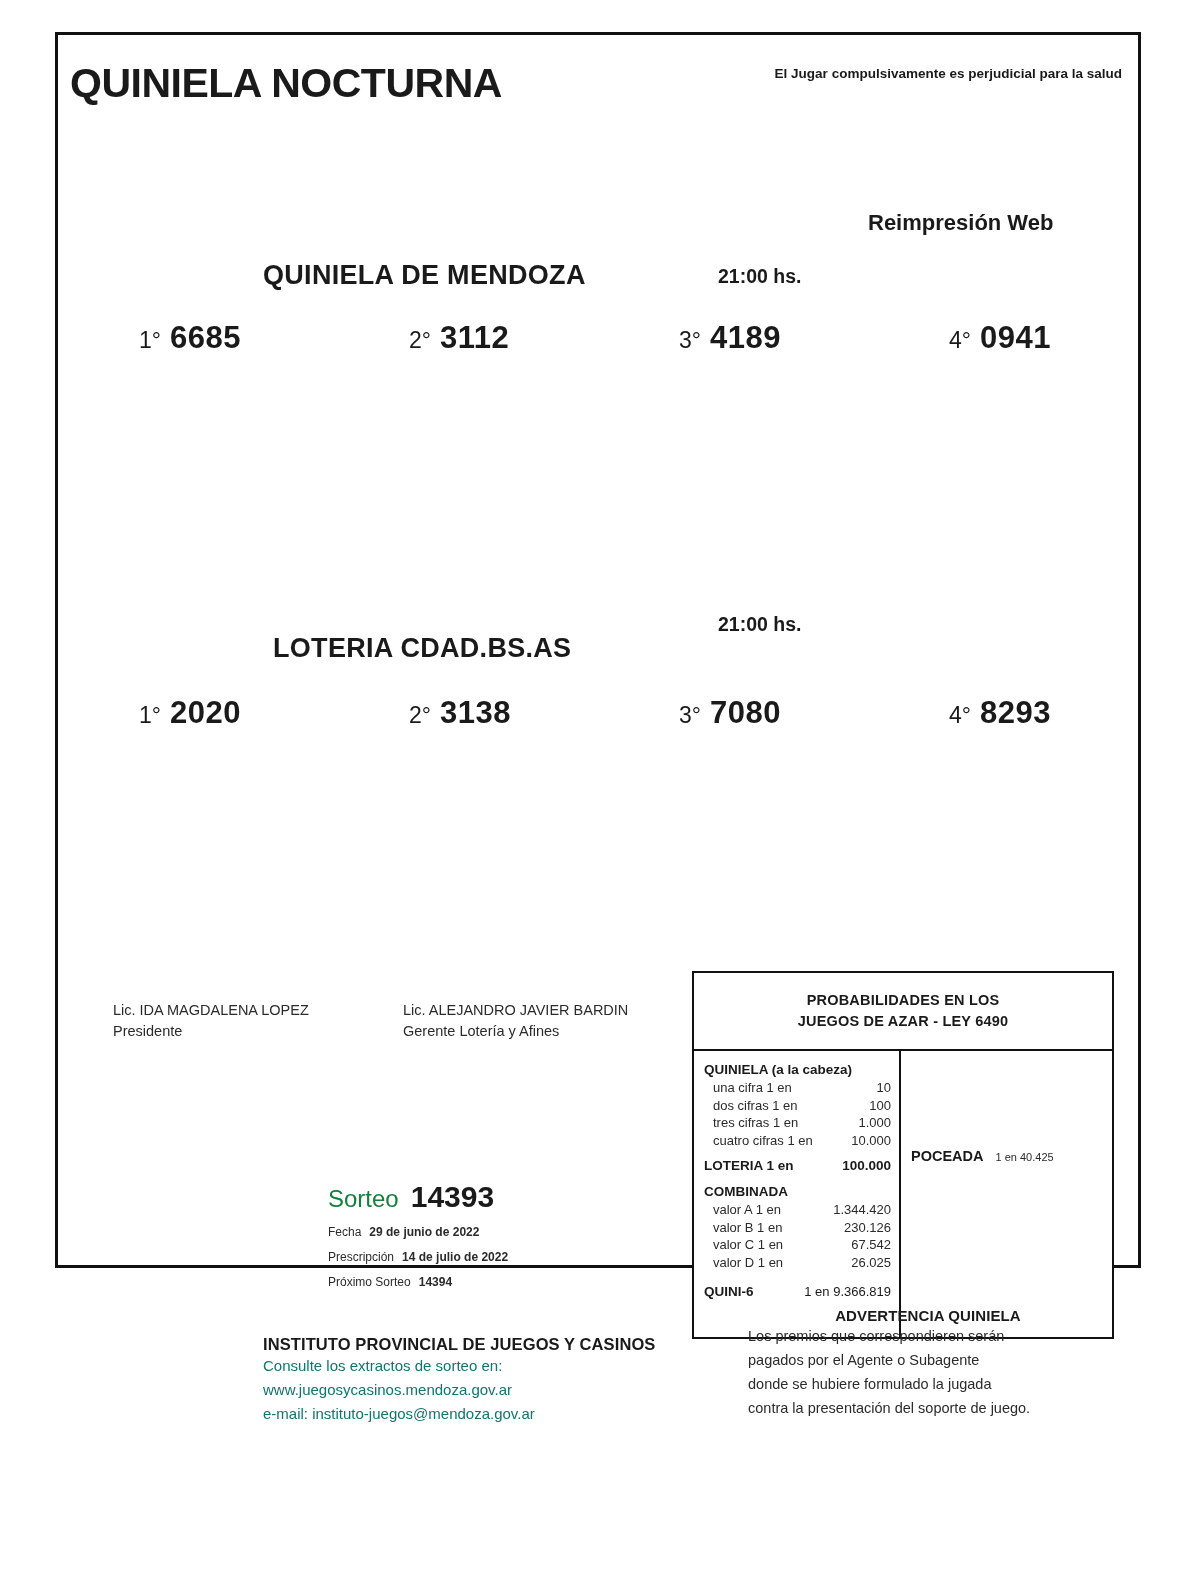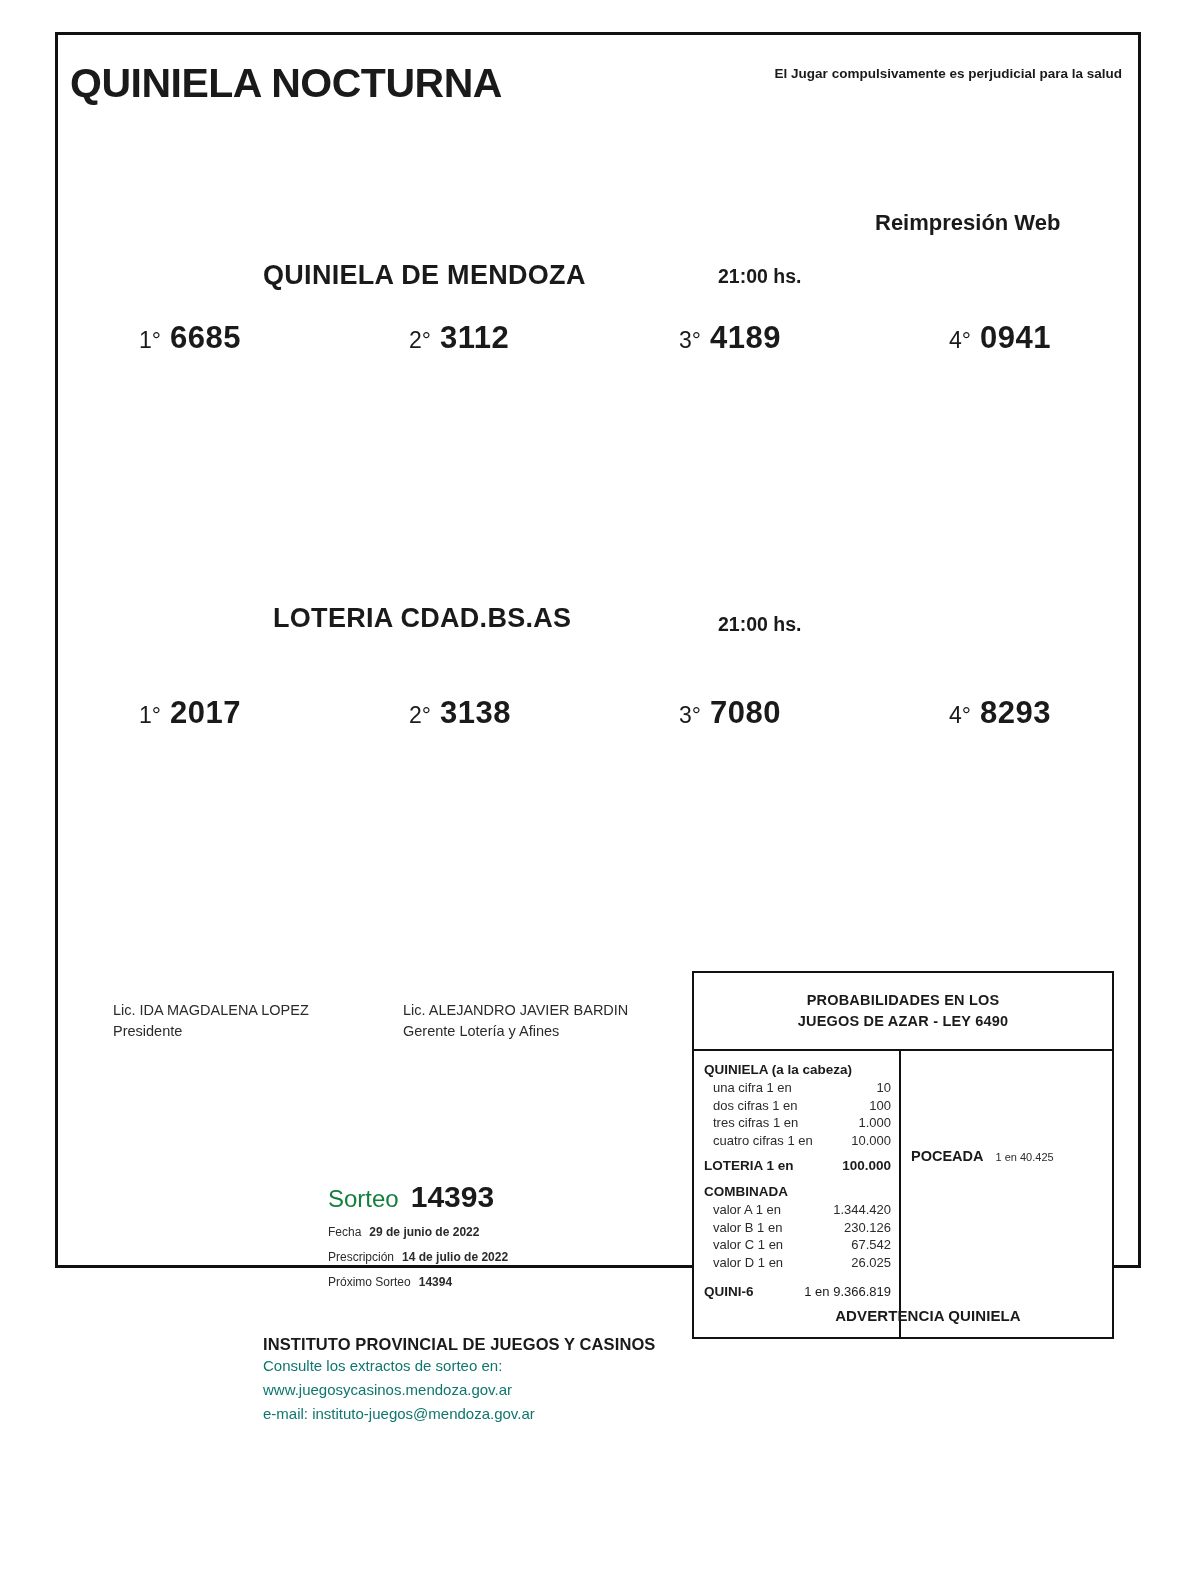--- a/index.html
+++ b/index.html
@@ -60,21 +60,20 @@
     font-weight: bold;
     white-space: nowrap;
   }
   .reimpresion {
     position: absolute;
     left: 810px;
     top: 175px;
     font-size: 22px;
     font-weight: bold;
     white-space: nowrap;
-    margin-left: 7px;
   }
 
   .grid {
     position: absolute;
     left: 0;
     width: 1080px;
     display: grid;
     grid-template-columns: repeat(4, 270px);
     grid-auto-rows: 57px;
     grid-auto-flow: column;
@@ -306,26 +305,26 @@
         </div>
         <div class="cell col-pad-1">
           <span class="pos">4°</span>
           <span class="num">0941</span>
         </div>
         <div class="cell col-pad-1">
           <span class="pos">5°</span>
         </div>
       </div>
 
-    <div class="sec-title" style="left:215px; top:568px;">LOTERIA CDAD.BS.AS</div>
+    <div class="sec-title" style="left:215px; top:598px;">LOTERIA CDAD.BS.AS</div>
     <div class="sec-time" style="left:660px; top:578px;">21:00 hs.</div>
     <div class="grid g2" id="grid-1" style="top:660px;">
         <div class="cell col-pad-1">
           <span class="pos">1°</span>
-          <span class="num">2017</span>
+          <span class="num">2020</span>
         </div>
         <div class="cell col-pad-1">
           <span class="pos">2°</span>
           <span class="num">3138</span>
         </div>
         <div class="cell col-pad-1">
           <span class="pos">3°</span>
           <span class="num">7080</span>
         </div>
         <div class="cell col-pad-1">
@@ -435,17 +434,23 @@
 
     <div class="inst-block">
       <div class="inst-title">INSTITUTO PROVINCIAL DE JUEGOS Y CASINOS</div>
       <div class="inst-line">Consulte los extractos de sorteo en:</div>
       <div class="inst-line">www.juegosycasinos.mendoza.gov.ar</div>
       <div class="inst-line">e-mail:  instituto-juegos@mendoza.gov.ar</div>
     </div>
 
     <div class="adv-block">
       <div class="adv-title">ADVERTENCIA QUINIELA</div>
+      <div id="adv-lines">
+          <div class="adv-line">Los premios que correspondieren serán</div>
+          <div class="adv-line">pagados por el Agente o Subagente</div>
+          <div class="adv-line">donde se hubiere formulado la jugada</div>
+          <div class="adv-line">contra la presentación del soporte de juego.</div>
+        </div>
     </div>
 
 
   </div>
 </div>
 
 </body></html>

